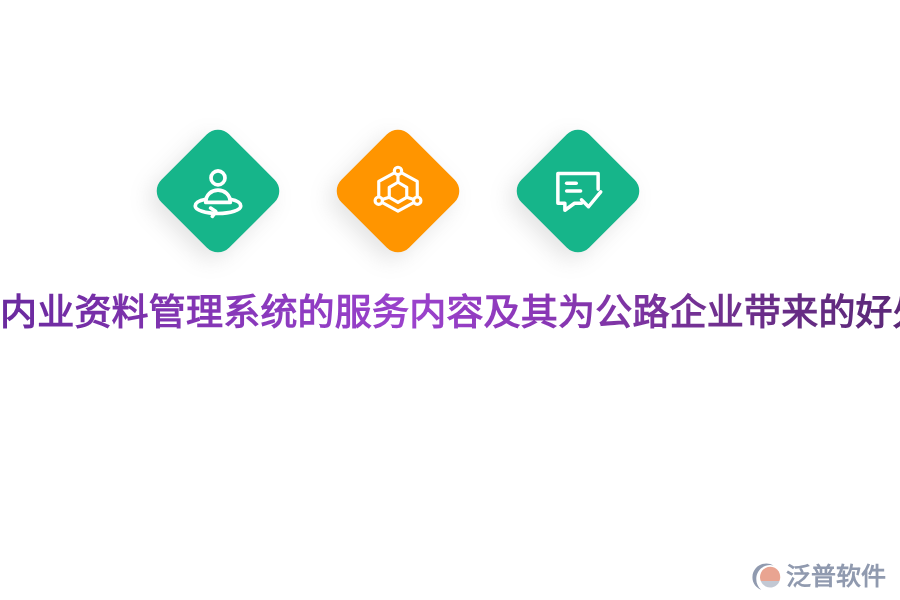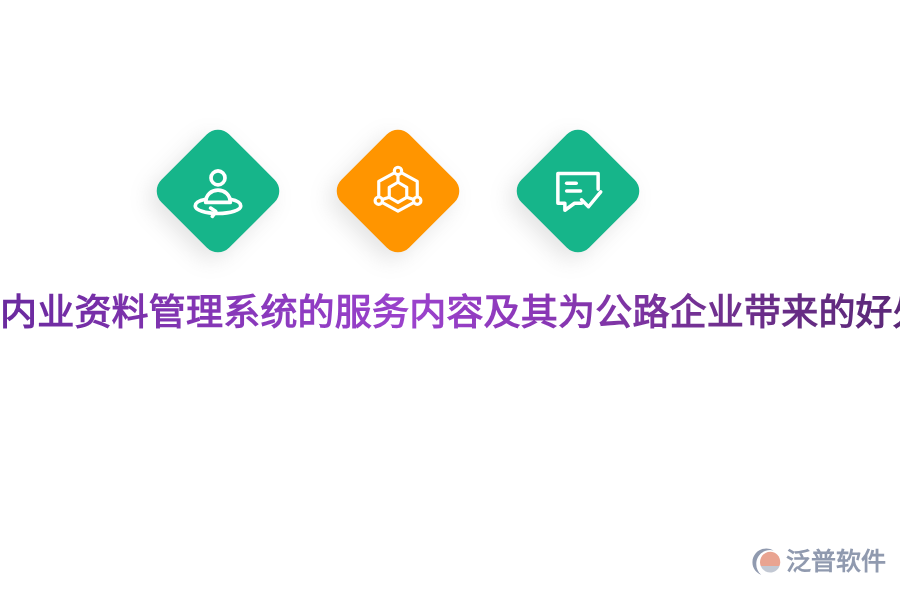--- a/index.html
+++ b/index.html
@@ -93,21 +93,21 @@
     -webkit-background-clip: text;
     background-clip: text;
     color: transparent;
     -webkit-text-fill-color: transparent;
   }
 
   
   .watermark {
     position: absolute;
     right: 14px;
-    bottom: 24px;
+    bottom: 9px;
     display: flex;
     flex-direction: column;
     align-items: center;
     opacity: 0.95;
   }
   .wm-top {
     display: flex;
     align-items: center;
     gap: 5px;
   }

